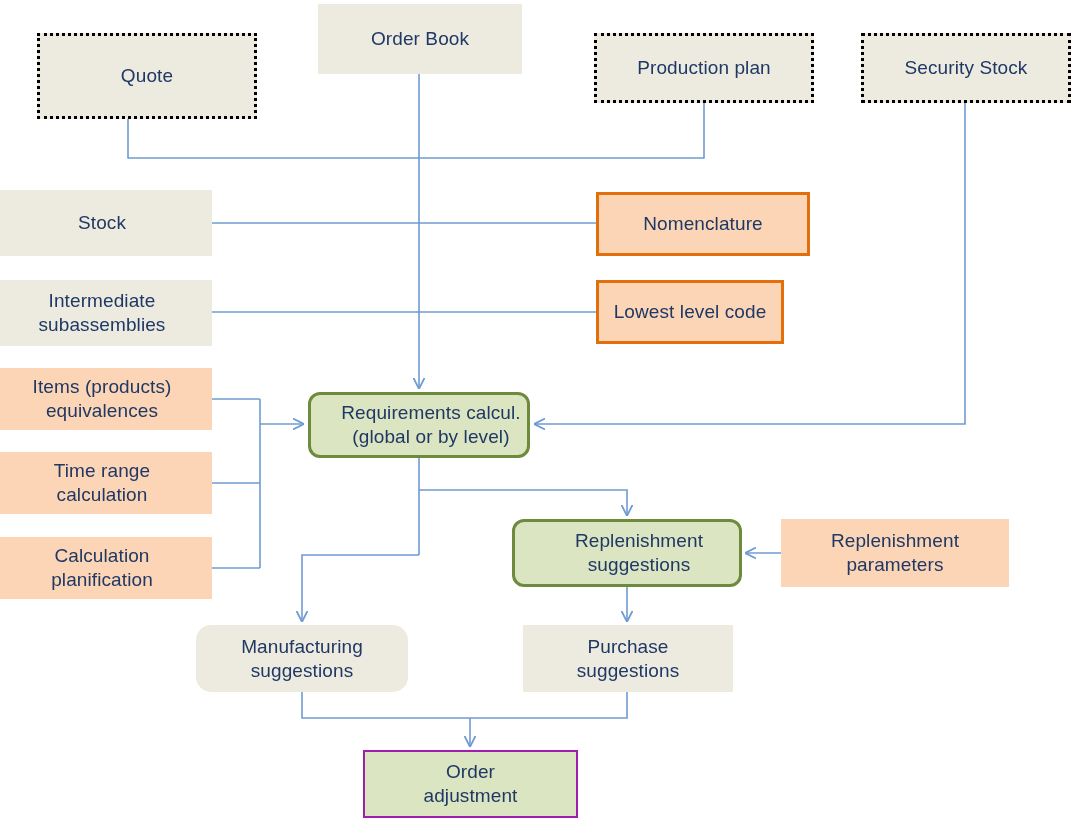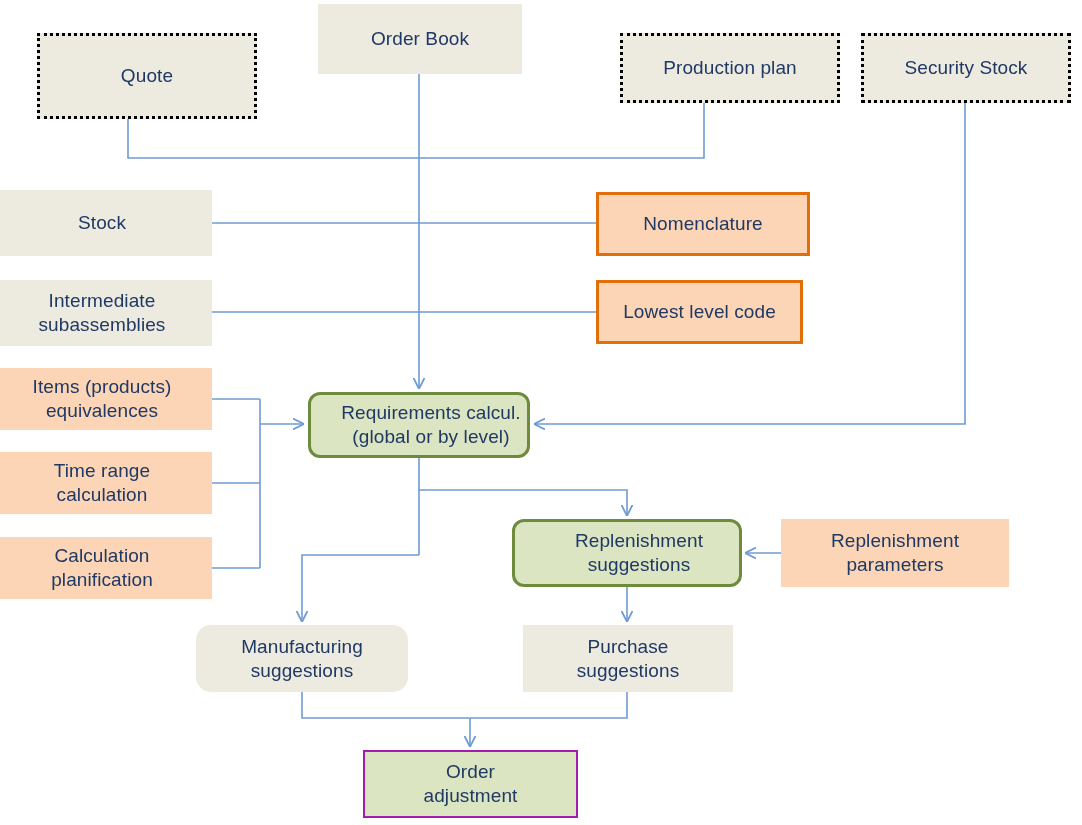--- a/index.html
+++ b/index.html
@@ -115,21 +115,21 @@
   </svg>
 
   <div class="node v-beige-dotted" style="left:23px; top:33px; width:220px; height:86px;margin-left:14px;">
     <span>Quote</span>
   </div>
 
   <div class="node v-beige" style="left:318px; top:4px; width:204px; height:70px;">
     <span>Order Book</span>
   </div>
 
-  <div class="node v-beige-dotted" style="left:594px; top:33px; width:220px; height:70px;margin-left:26px;">
+  <div class="node v-beige-dotted" style="left:594px; top:33px; width:220px; height:70px;">
     <span>Production plan</span>
   </div>
 
   <div class="node v-beige-dotted" style="left:861px; top:33px; width:210px; height:70px;">
     <span>Security Stock</span>
   </div>
 
   <div class="node v-beige" style="left:-8px; top:190px; width:220px; height:66px;">
     <span>Stock</span>
   </div>
@@ -138,21 +138,21 @@
     <span>Nomenclature</span>
   </div>
 
   <div class="node v-beige" style="left:-8px; top:280px; width:220px; height:66px;">
     <div>
       <span>Intermediate</span>
       <span>subassemblies</span>
     </div>
   </div>
 
-  <div class="node v-orange" style="left:596px; top:280px; width:207px; height:64px;">
+  <div class="node v-orange" style="left:596px; top:280px; width:188px; height:64px;">
     <span>Lowest level code</span>
   </div>
 
   <div class="node v-peach" style="left:-8px; top:368px; width:220px; height:62px;">
     <div>
       <span>Items (products)</span>
       <span>equivalences</span>
     </div>
   </div>
 

